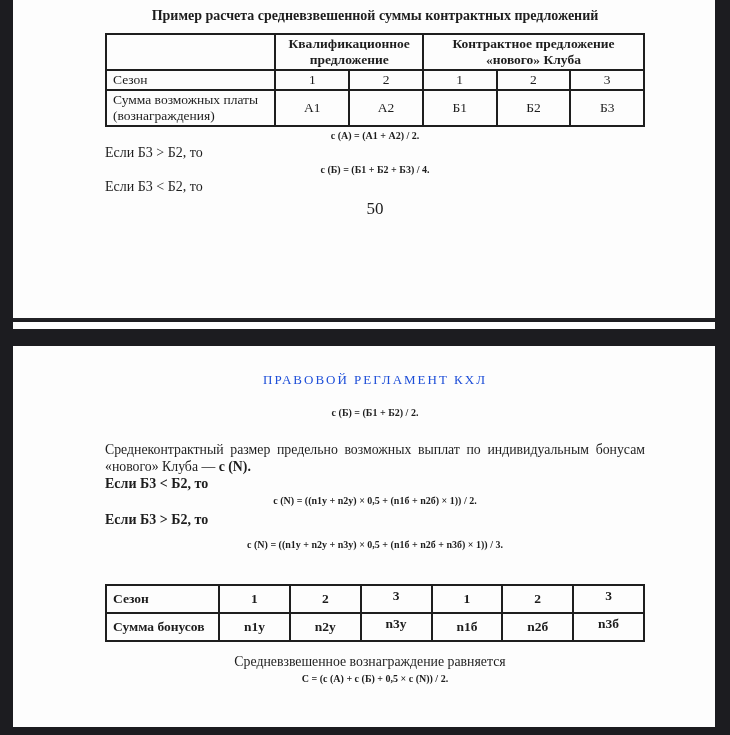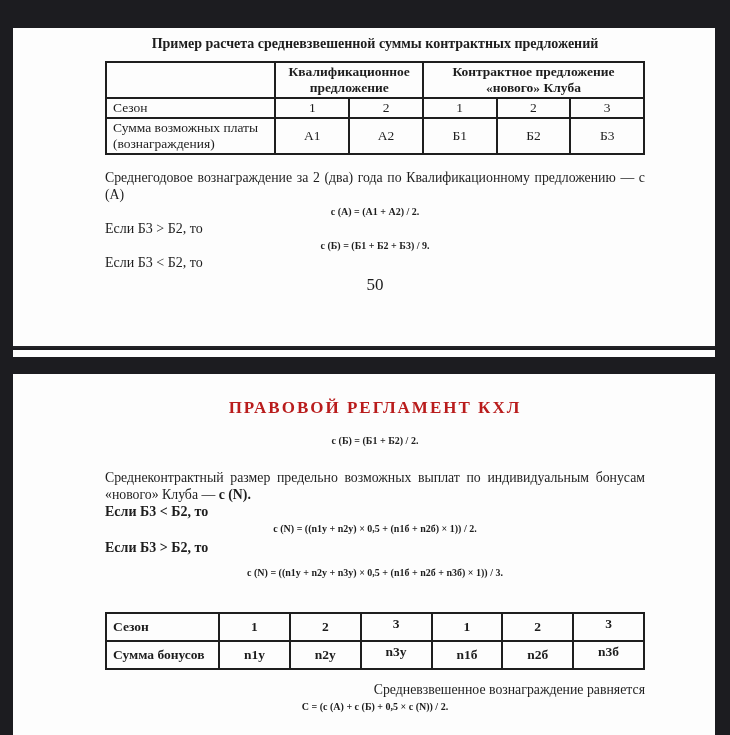--- a/index.html
+++ b/index.html
@@ -2,21 +2,21 @@
 <html><head>
 <meta charset="utf-8">
 <style>
   * { margin: 0; padding: 0; box-sizing: border-box; }
   html, body { width: 730px; height: 735px; overflow: hidden; }
   body {
     background: #1c1c20;
     font-family: "Liberation Serif", "DejaVu Serif", serif;
     color: #1d1d1d;
   }
-  .stage { position: relative; width: 730px; height: 651px; margin-top: 28px; }
+  .stage { position: relative; width: 730px; height: 651px; }
 
   .side-strip { position: absolute; top: 0; height: 735px; background: #1c1c20; }
   .strip-left { left: 0; width: 13px; }
   .strip-right { right: 0; width: 15px; }
 
   .page {
     position: absolute;
     left: 13px;
     width: 702px;
     background: #fdfdfd;
@@ -74,31 +74,31 @@
     font-weight: bold;
     font-size: 10px;
     line-height: 17px;
   }
   .formula.left { text-align: center; }
   .page-number { margin-top: 4px; text-align: center; font-size: 17px; }
 
   .doc-header {
     margin-top: 26px;
     text-align: center;
-    color: #b91c1c;
-    font-size: 17px;
-    font-weight: bold;
+    color: #1d4ed8;
+    font-size: 13px;
+    font-weight: normal;
     letter-spacing: 2px;
     line-height: 16px;
   }
   .p2-formula-b2 { margin-top: 16px; }
   .p2-para { margin-top: 20px; }
   .p2-cond-gt { margin-top: 2px; }
   .p2-formula-n3 { margin-top: 8px; }
-  .final-para { margin-top: 11px; margin-left: -10px; text-align: right; }
+  .final-para { margin-top: 11px; margin-left: -10px; text-align: center; }
   .bold-inline { font-weight: bold; }
 </style>
 </head>
 <body>
 
 <div class="stage">
   <div class="side-strip strip-left"></div>
   <div class="side-strip strip-right"></div>
 
   <div class="page page-1">
@@ -132,24 +132,23 @@
             <td class="row-label">Сумма возможных платы (вознаграждения)</td>
             <td class="value-cell">А1</td>
             <td class="value-cell">А2</td>
             <td class="value-cell">Б1</td>
             <td class="value-cell">Б2</td>
             <td class="value-cell">Б3</td>
           </tr>
         </tbody>
       </table>
 
-      <div class="para">Среднегодовое вознаграждение за 2 (два) года по Квалификационному предложению — с (А)</div>
       <div class="formula">с (А) = (А1 + А2) / 2.</div>
       <div class="cond">Если Б3 &gt; Б2, то</div>
-      <div class="formula">с (Б) = (Б1 + Б2 + Б3) / 9.</div>
+      <div class="formula">с (Б) = (Б1 + Б2 + Б3) / 4.</div>
       <div class="cond">Если Б3 &lt; Б2, то</div>
       <div class="page-number">50</div>
     </div>
   </div>
 
   <div class="page-gap"></div>
 
   <div class="page page-2">
     <div class="content">
       <div class="doc-header">ПРАВОВОЙ РЕГЛАМЕНТ КХЛ</div>

